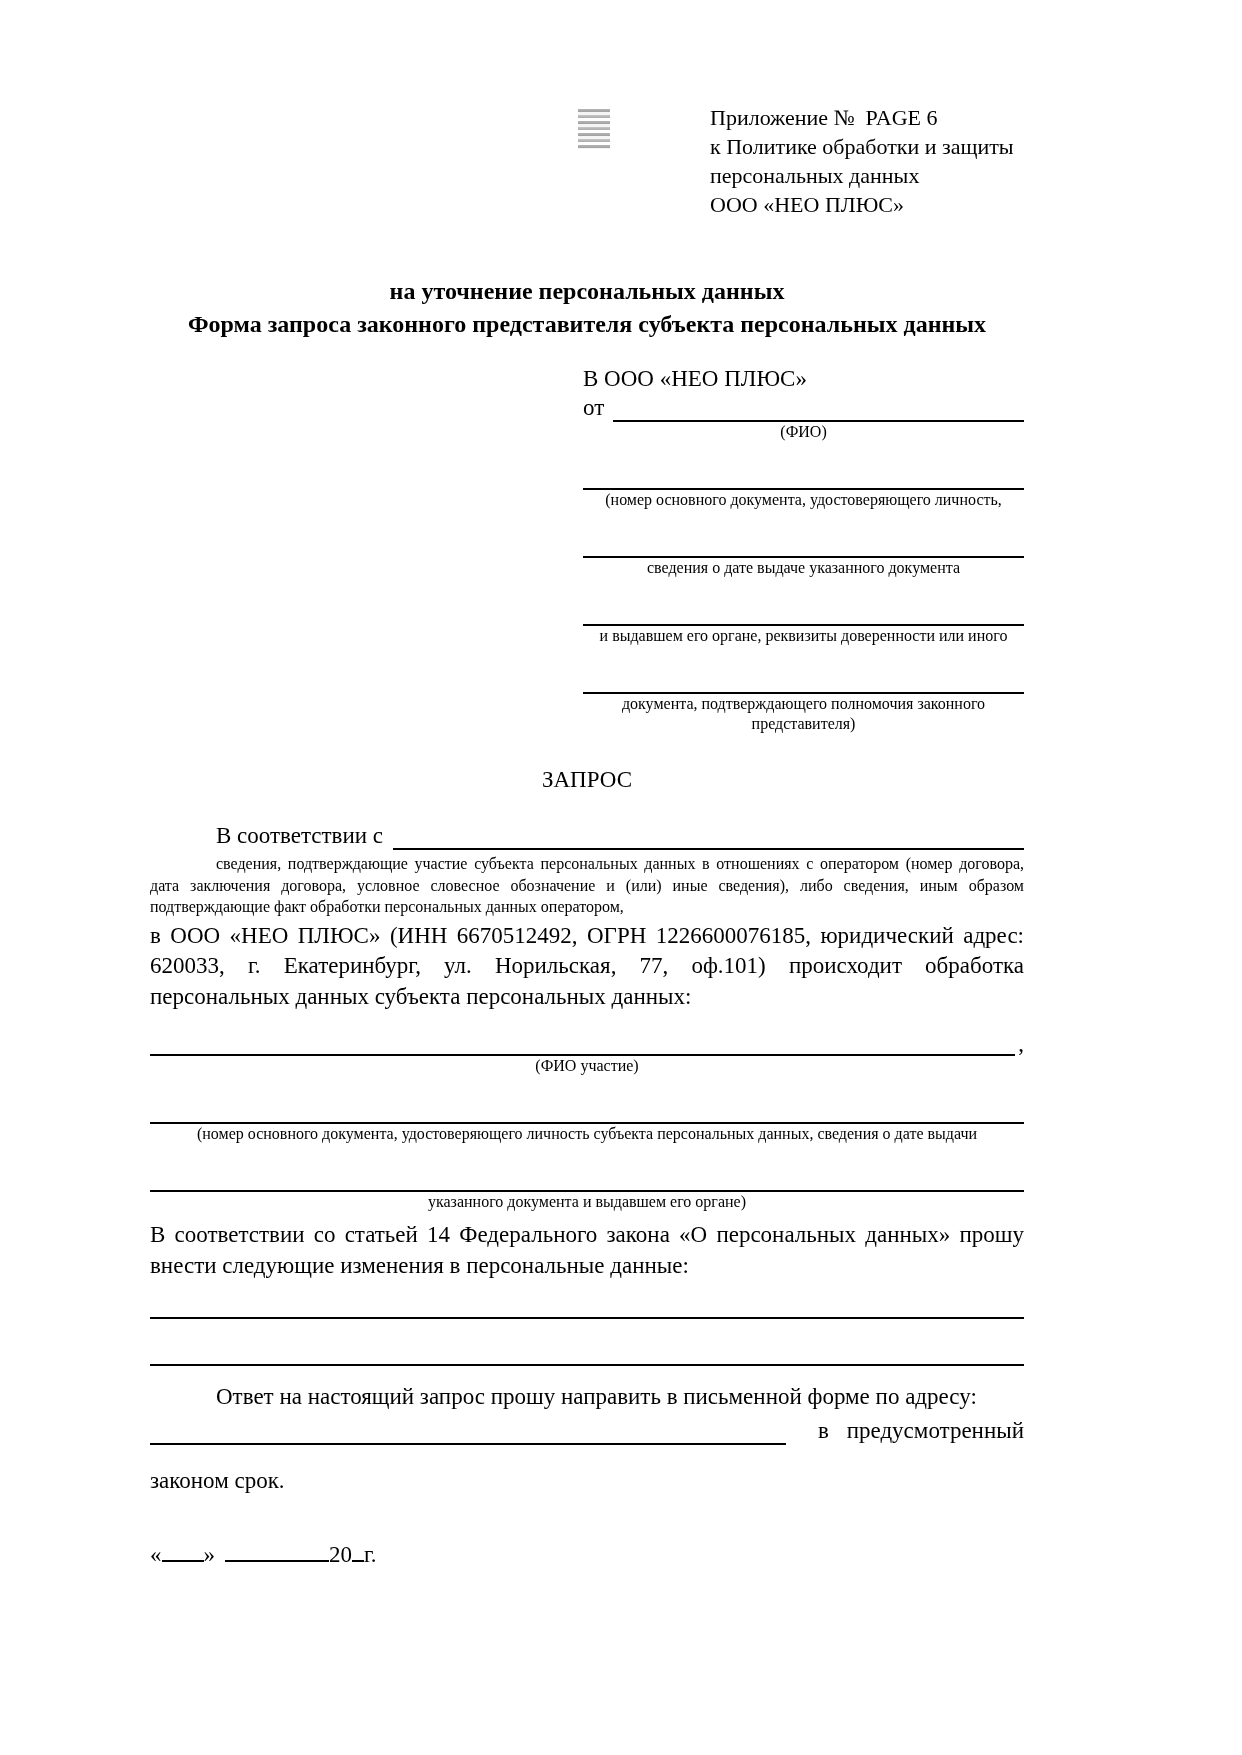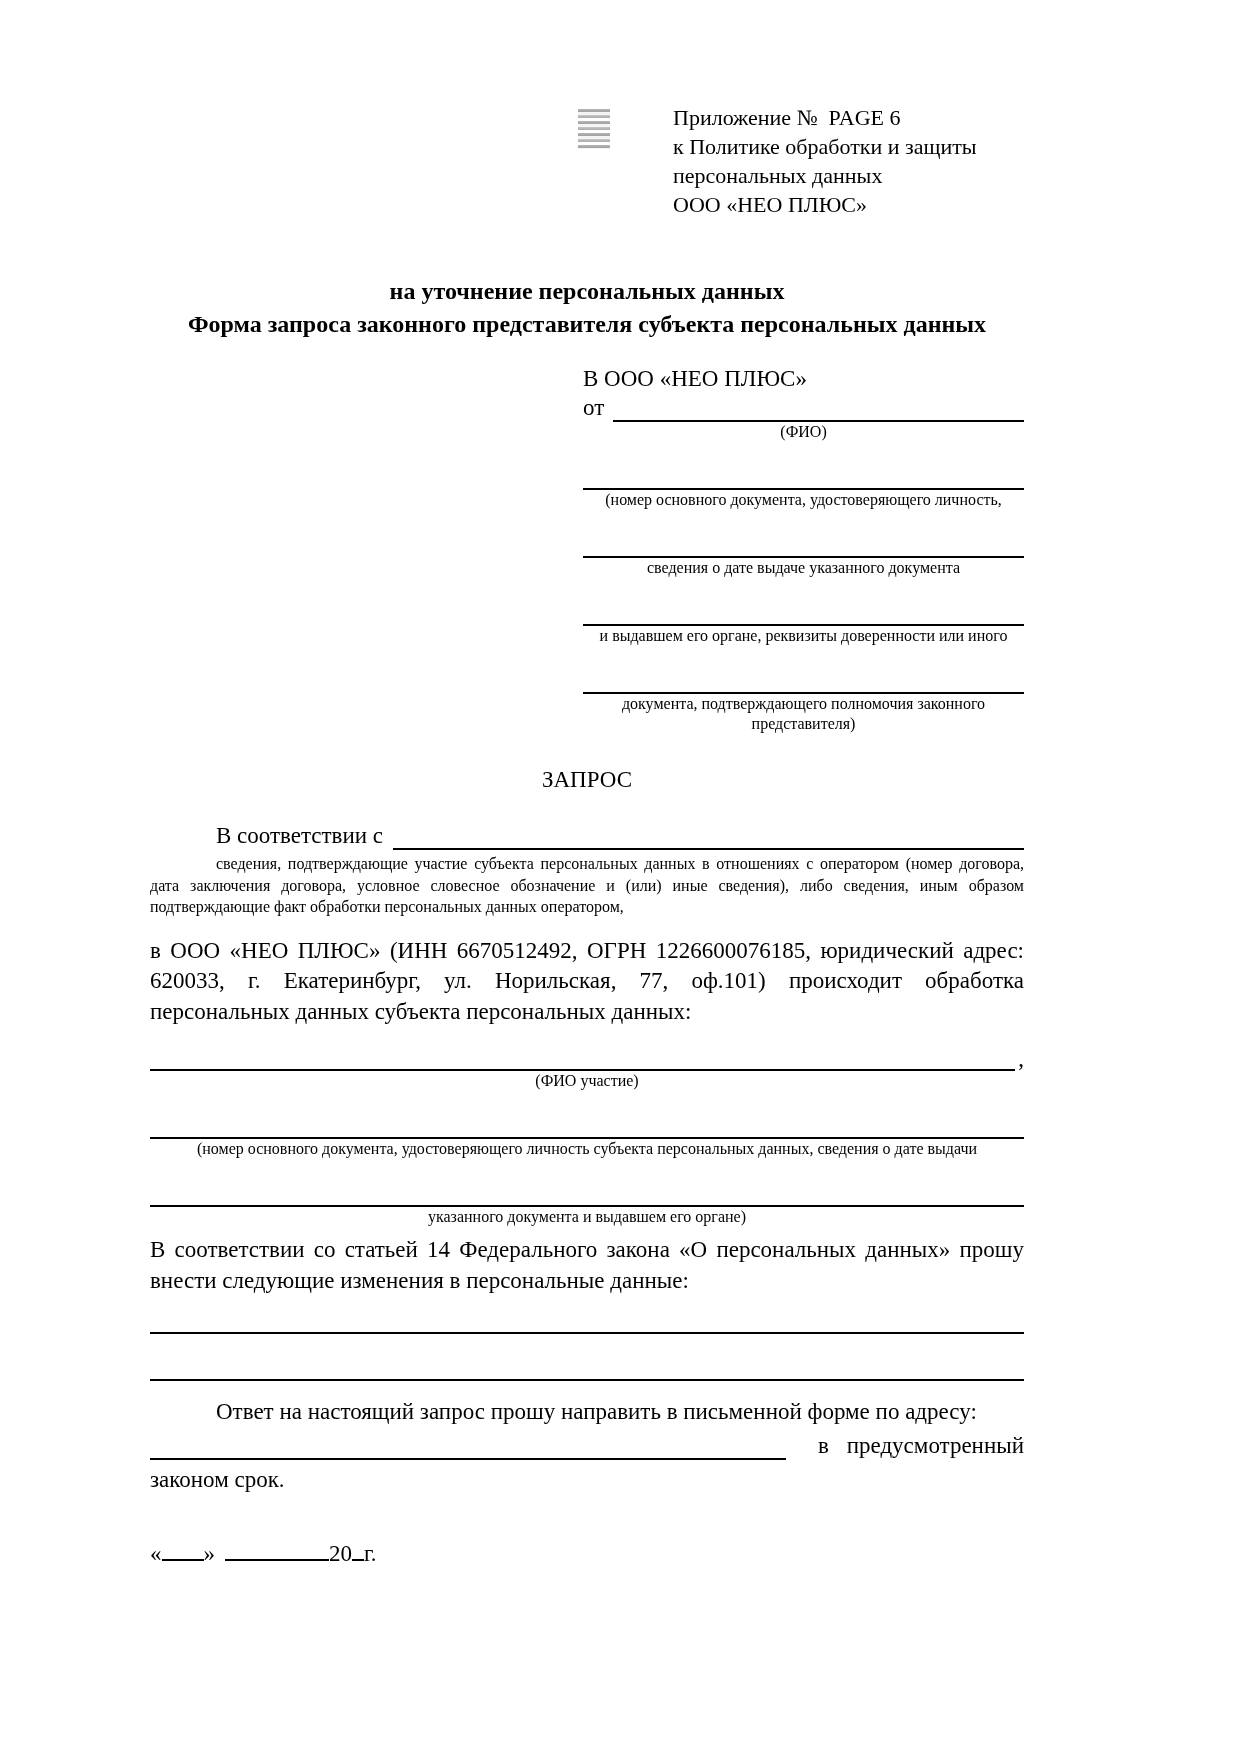--- a/index.html
+++ b/index.html
@@ -18,21 +18,21 @@
   
   .hdr-row { display: flex; align-items: flex-start; }
   .artifact {
     width: 32px; height: 40px;
     margin-left: 428px; margin-top: 6px;
     background: repeating-linear-gradient(180deg,
       #a9a9a9 0px, #8f8f8f 3px, #f3f3f3 3px, #f3f3f3 6px,
       #bdbdbd 6px, #9c9c9c 9px, #ffffff 9px, #ffffff 12px);
     opacity: .85;
   }
-  .hdr-text { margin-left: 63px; font-size: 22px; line-height: 29px; }
+  .hdr-text { margin-left: 100px; font-size: 22px; line-height: 29px; }
 
   
   .title { margin-top: 56px; text-align: center; font-weight: bold; font-size: 24px; line-height: 33px; }
 
   
   .addr { margin-left: 433px; margin-top: 23px; font-size: 23px; line-height: 30px; }
   .from-row { display: flex; align-items: flex-end; }
   .from-row .lbl { line-height: 28px; }
   .ln { border-bottom: 2px solid #000; }
   .from-ln { flex: 1; margin-left: 9px; height: 24px; }
@@ -40,38 +40,38 @@
   .addr .gap-ln { height: 25px; margin-top: 21px; }
 
   
   .req-head { margin-top: 31px; text-align: center; font-size: 23px; line-height: 30px; }
   .accord-row { display: flex; align-items: flex-end; margin-top: 27px; padding-left: 66px; font-size: 23px; }
   .accord-row .lbl { line-height: 28px; }
   .accord-ln { flex: 1; margin-left: 10px; height: 24px; }
 
   .footnote { font-size: 16px; line-height: 21.5px; text-align: justify; text-indent: 66px; margin-top: 3px; }
   .body-par { font-size: 23px; line-height: 30.5px; text-align: justify; }
-  .op-par { margin-top: 18px; }
+  .op-par { margin-top: 3px; }
 
   .comma-row { display: flex; align-items: flex-end; margin-top: 18px; font-size: 23px; }
   .comma-ln { flex: 1; height: 24px; }
   .comma-row .comma { line-height: 24px; padding-left: 3px; }
 
   .subj-ln { height: 24px; margin-top: 22px; }
 
   .article-par { margin-top: 8px; }
 
   .blank-ln-1 { height: 0; margin-top: 36px; }
   .blank-ln-2 { height: 0; margin-top: 45px; }
 
   .answer-par { margin-top: 16px; text-indent: 66px; }
   .answer-row { display: flex; align-items: flex-end; margin-top: 4px; font-size: 23px; }
   .answer-ln { width: 636px; height: 24px; }
   .answer-tail { flex: 1; display: flex; justify-content: space-between; padding-left: 32px; line-height: 28px; }
-  .answer-end { margin-top: 5px; }
+  .answer-end { margin-top: 21px; }
 
   
   .footer-row { display: flex; justify-content: space-between; align-items: flex-end; margin-top: 44px; font-size: 23px; line-height: 30px; }
   .uln { display: inline-block; border-bottom: 2px solid #000; height: 20px; vertical-align: baseline; }
   .date-gap { width: 42px; }
   .date-long { width: 104px; margin-left: 10px; }
   .date-short { width: 12px; }
   .sign-ln { width: 274px; }
   .sign-wrap { display: flex; align-items: flex-end; }
   .sign-wrap .cap-sign { font-size: 23px; line-height: 28px; }

